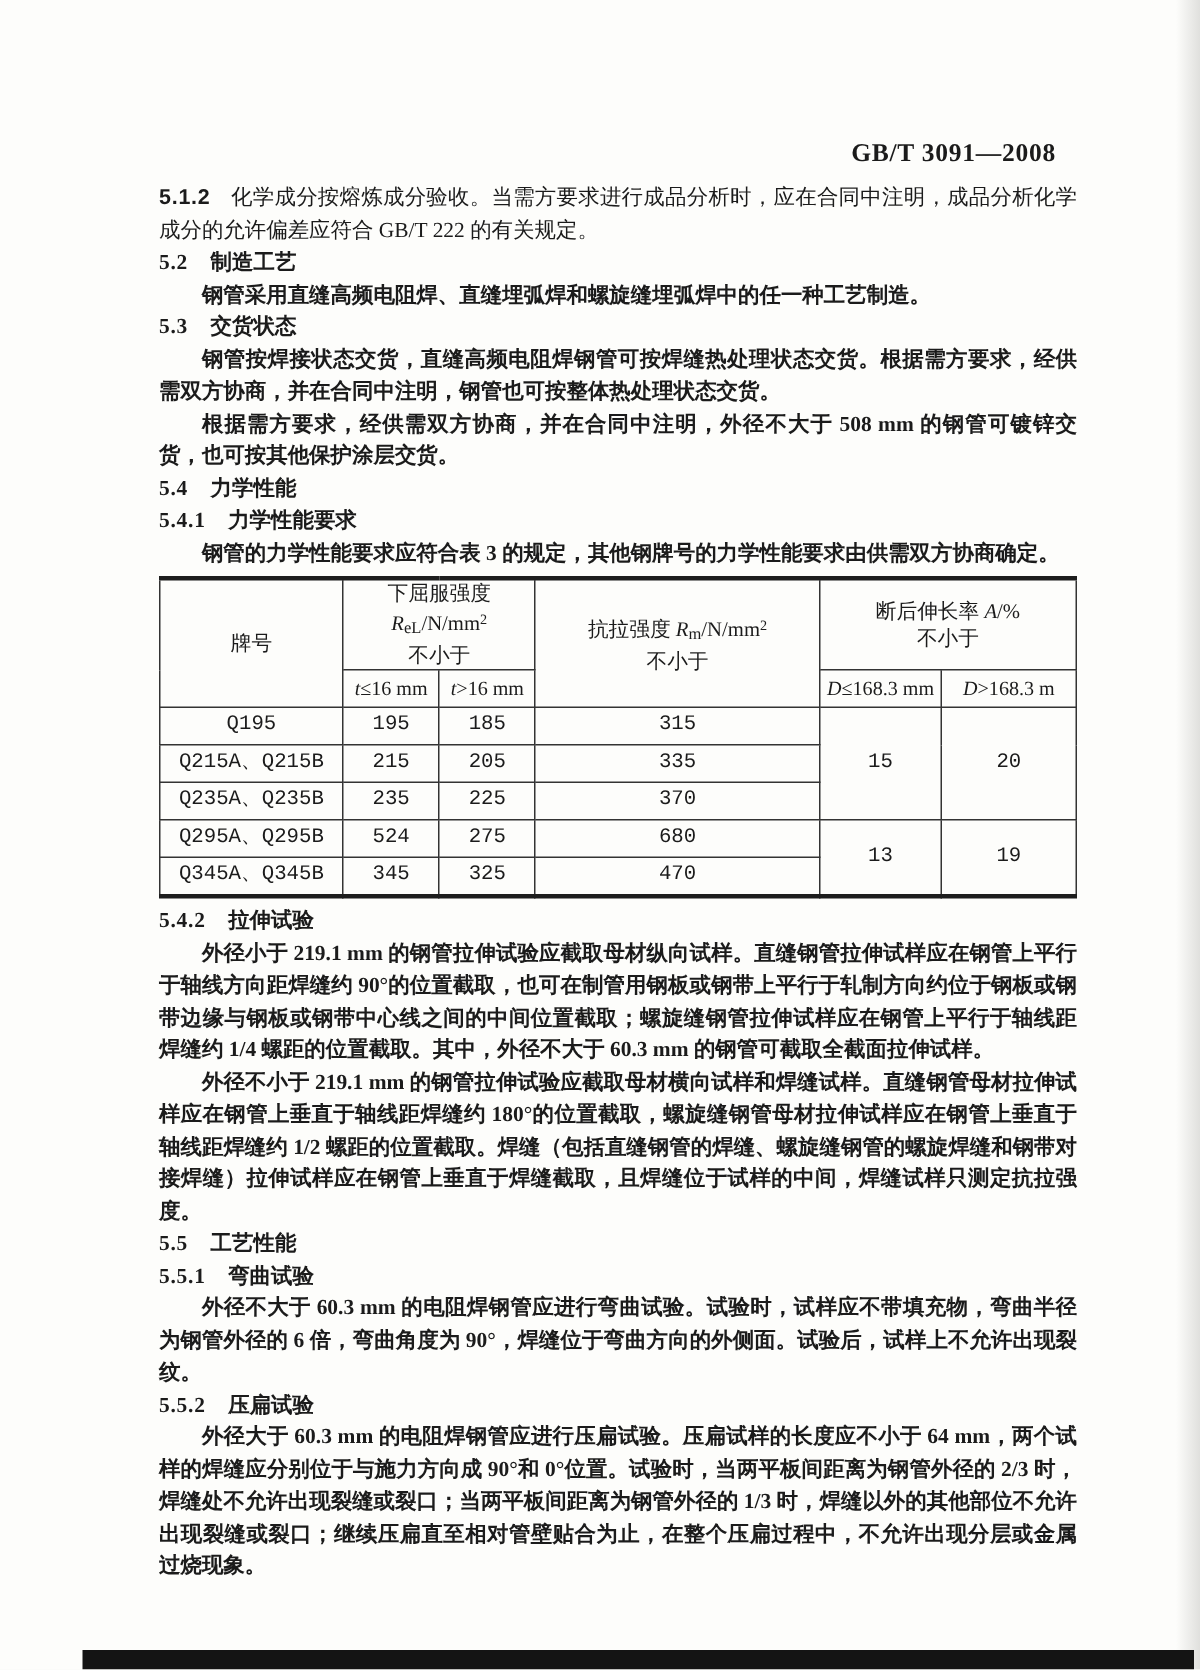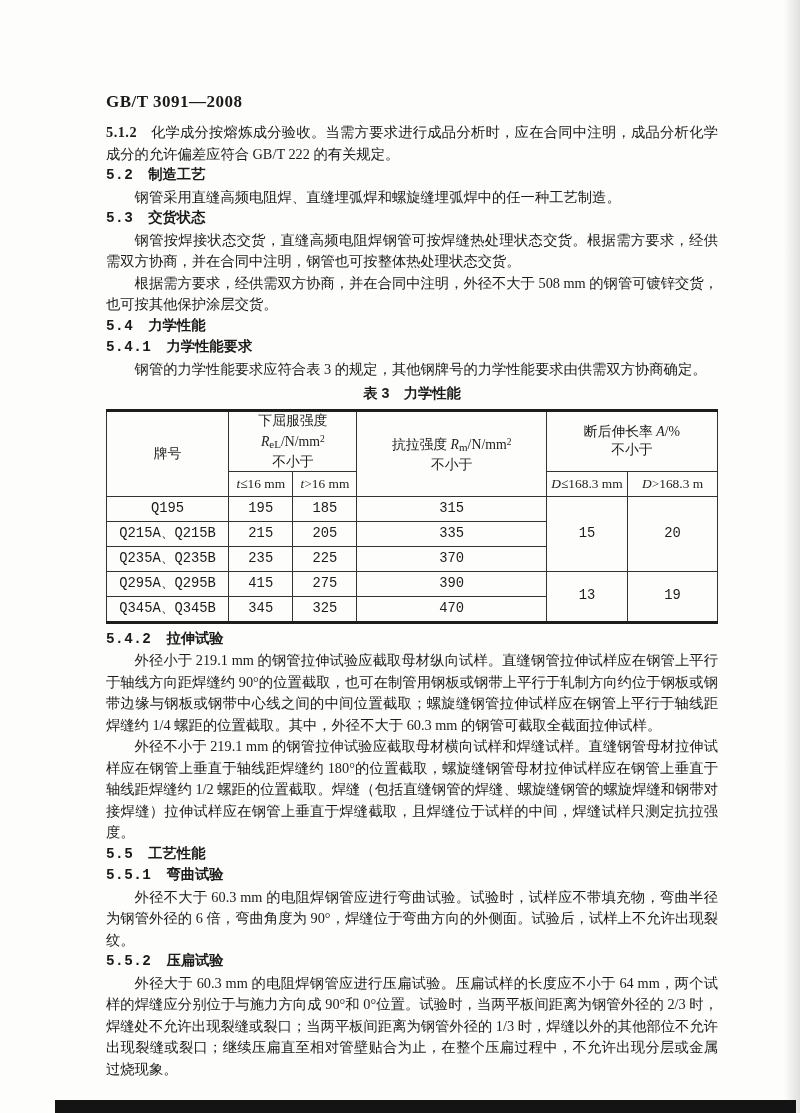--- a/index.html
+++ b/index.html
@@ -18,36 +18,36 @@
   }
   .bottom-scan-bar{
     position:absolute;left:55px;top:1100px;width:741px;height:13px;
     background:#141414;
   }
   .content{
     position:absolute;left:106px;top:92px;width:612px;
     font-size:14.3px;line-height:21.5px;text-align:justify;
   }
   .doc-header{
-    font-weight:bold;font-size:17px;line-height:20px;
+    text-align:right;font-weight:bold;font-size:17px;line-height:20px;
     margin:0 14px 10px 0;letter-spacing:.5px;
     font-family:"Liberation Serif","DejaVu Serif",serif;
   }
   p{margin:0;padding:0;}
   .heading{
     font-weight:bold;text-align:left;
-    font-family:Liberation Mono, monospace;
+    font-family:Liberation Serif, serif;
     font-size:14.3px;
   }
   .heading .sec-num{margin-right:1.05em;letter-spacing:.5px;}
   .clause-num{
     font-weight:bold;margin-right:.95em;letter-spacing:.5px;
-    font-family:Liberation Serif, serif;
+    font-family:Liberation Sans, sans-serif;
   }
-  .indent{text-indent:2em;}
+  .indent{text-indent:2em;font-weight:bold;}
   .after-table{margin-top:5px;}
   .tbl-caption{
     text-align:center;font-weight:bold;margin-top:3px;
     font-family:"Liberation Sans","DejaVu Sans",sans-serif;
     font-size:14.3px;
   }
   table.t3{
     border-collapse:collapse;table-layout:fixed;width:612px;margin-top:4px;
     text-align:center;font-size:13.8px;line-height:18px;
   }
@@ -82,21 +82,20 @@
 
     <p class="indent">钢管按焊接状态交货，直缝高频电阻焊钢管可按焊缝热处理状态交货。根据需方要求，经供需双方协商，并在合同中注明，钢管也可按整体热处理状态交货。</p>
     <p class="indent">根据需方要求，经供需双方协商，并在合同中注明，外径不大于 508 mm 的钢管可镀锌交货，也可按其他保护涂层交货。</p>
 
     <p class="heading"><span class="sec-num">5.4</span><span>力学性能</span></p>
 
     <p class="heading"><span class="sec-num">5.4.1</span><span>力学性能要求</span></p>
 
     <p class="indent">钢管的力学性能要求应符合表 3 的规定，其他钢牌号的力学性能要求由供需双方协商确定。</p>
 
-    <div class="tbl-caption">表 3　力学性能</div>
 
     <table class="t3">
       <colgroup>
         <col style="width:20%">
           <col style="width:10.5%">
           <col style="width:10.5%">
         <col style="width:31%">
           <col style="width:13.3%">
           <col style="width:14.7%">
       </colgroup>
@@ -139,23 +138,23 @@
           <td>335</td>
         </tr>
         <tr>
           <td>Q235A、Q235B</td>
           <td>235</td>
           <td>225</td>
           <td>370</td>
         </tr>
         <tr>
           <td>Q295A、Q295B</td>
-          <td>415</td>
+          <td>524</td>
           <td>275</td>
-          <td>390</td>
+          <td>680</td>
           <td rowspan="2">13</td>
           <td rowspan="2">19</td>
         </tr>
         <tr>
           <td>Q345A、Q345B</td>
           <td>345</td>
           <td>325</td>
           <td>470</td>
         </tr>
       </tbody>

